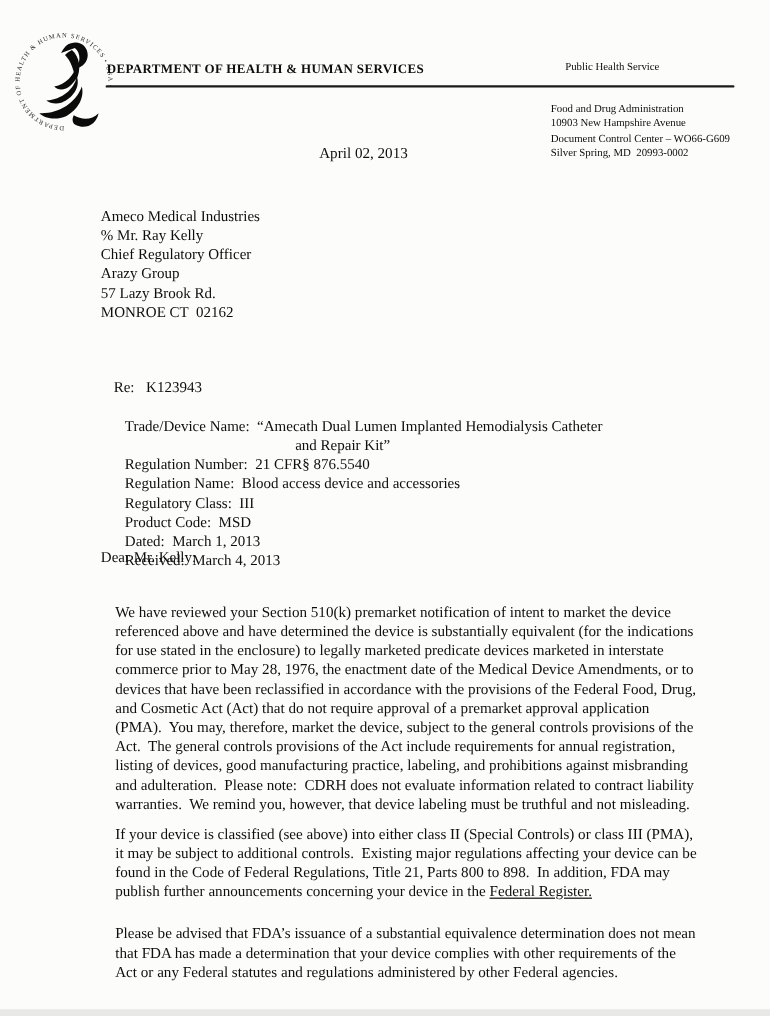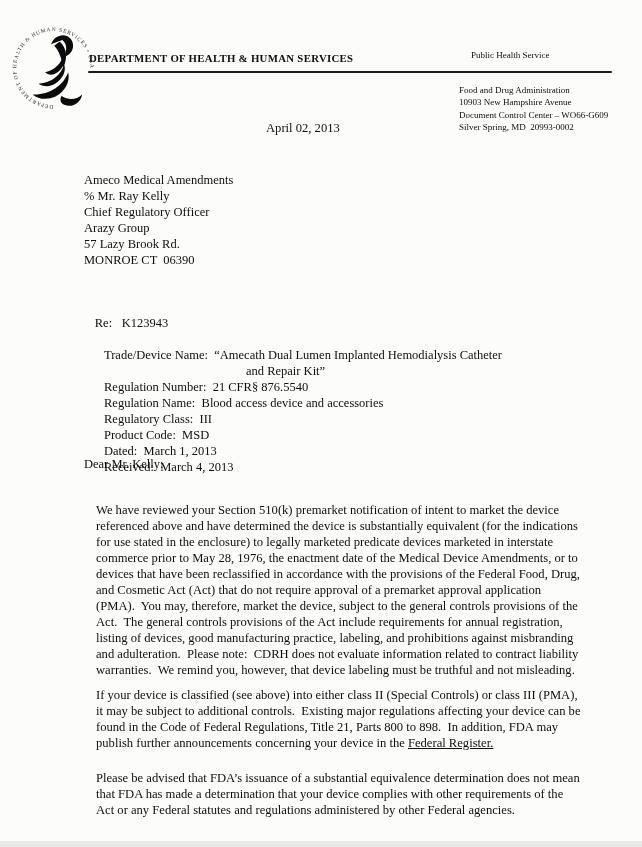--- a/index.html
+++ b/index.html
@@ -66,26 +66,26 @@
   <div class="abs agency">
     <div class="line">Food and Drug Administration</div>
     <div class="line">10903 New Hampshire Avenue</div>
     <div class="line">Document Control Center – WO66-G609</div>
     <div class="line">Silver Spring, MD  20993-0002</div>
   </div>
 
   <div class="abs date">April 02, 2013</div>
 
   <div class="abs recipient">
-    <div class="line">Ameco Medical Amendments</div>
+    <div class="line">Ameco Medical Industries</div>
     <div class="line">% Mr. Ray Kelly</div>
     <div class="line">Chief Regulatory Officer</div>
     <div class="line">Arazy Group</div>
     <div class="line">57 Lazy Brook Rd.</div>
-    <div class="line">MONROE CT  06390</div>
+    <div class="line">MONROE CT  02162</div>
   </div>
 
   <div class="abs re">
     <div class="line">
       <span class="re-label">Re:</span><span class="re-k">K123943</span>
     </div>
     <div class="re-lines">
       <div class="line">Trade/Device Name:  “Amecath Dual Lumen Implanted Hemodialysis Catheter</div>
       <div class="line wrap2">and Repair Kit”</div>
       <div class="line">Regulation Number:  21 CFR§ 876.5540</div>

